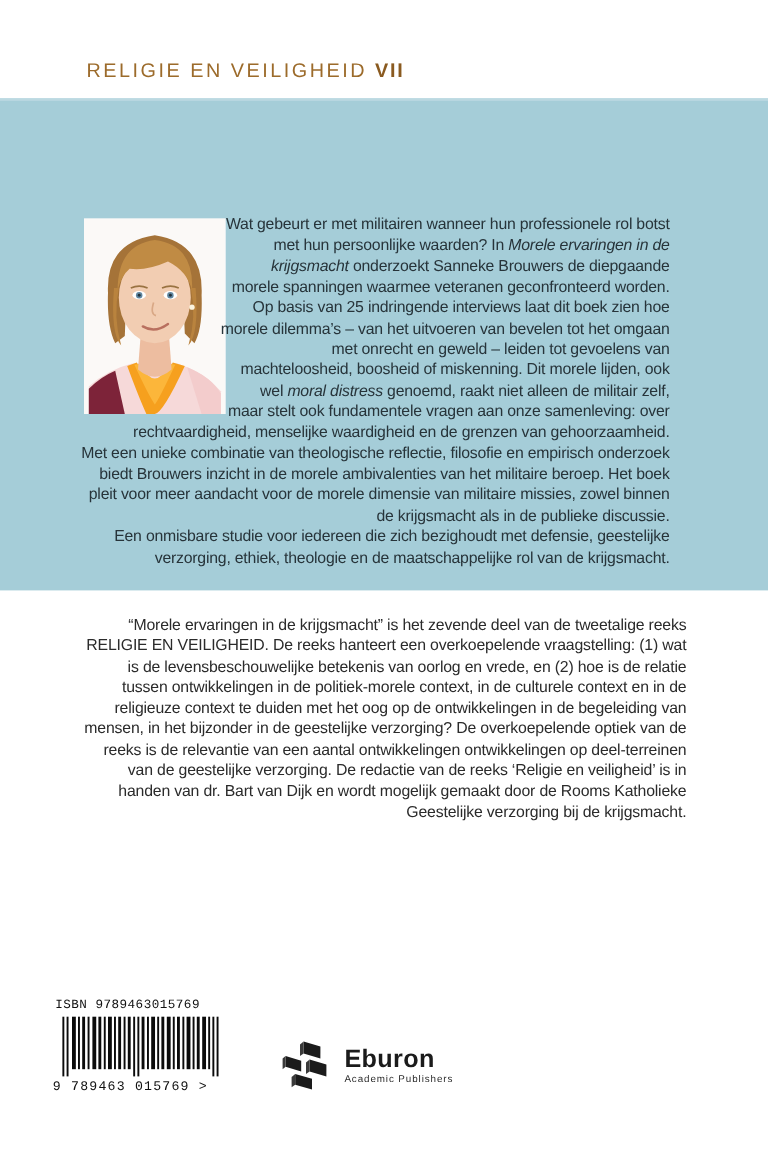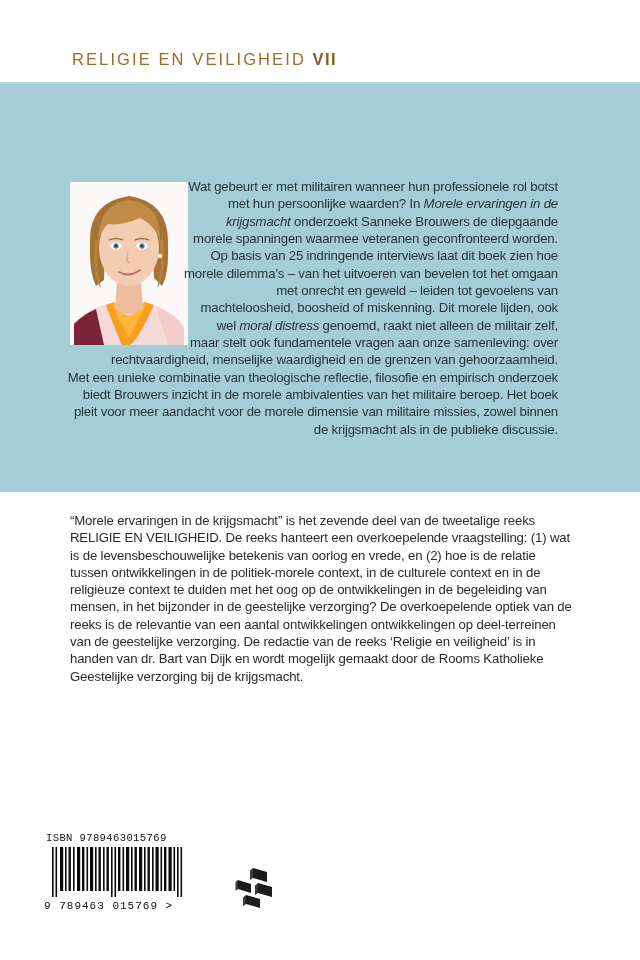--- a/index.html
+++ b/index.html
@@ -95,21 +95,21 @@
   .series-blurb {
     position: absolute;
     left: 70px;
     top: 512px;
     width: 502px;
     color: #2b2b2b;
     font-size: 13.2px;
     line-height: 17.3px;
     letter-spacing: -0.15px;
   }
-  .series-blurb p { margin: 0; }
+  .series-blurb p { margin: 0; text-align: right; }
 
   
   .isbn-block {
     position: absolute;
     left: 44px;
     top: 832px;
     width: 160px;
   }
   .isbn-text {
     font-family: "Liberation Mono", monospace;
@@ -203,20 +203,21 @@
 
         <circle cx="90" cy="74" r="2.2" fill="#fbf3de"></circle>
       </svg>
     </div>
 
     <div class="blurb">
       <div class="float-gap"></div>
       <p><span>Wat gebeurt er met militairen wanneer hun professionele rol botst met hun persoonlijke waarden? In </span><i>Morele ervaringen in de krijgsmacht</i><span> onderzoekt Sanneke Brouwers de diepgaande morele spanningen waarmee veteranen geconfronteerd worden.</span></p>
       <p><span>Op basis van 25 indringende interviews laat dit boek zien hoe morele dilemma’s – van het uitvoeren van bevelen tot het omgaan met onrecht en geweld – leiden tot gevoelens van machteloosheid, boosheid of miskenning. Dit morele lijden, ook wel </span><i>moral distress</i><span> genoemd, raakt niet alleen de militair zelf, maar stelt ook fundamentele vragen aan onze samenleving: over rechtvaardigheid, menselijke waardigheid en de grenzen van gehoorzaamheid.</span></p>
       <p>Met een unieke combinatie van theologische reflectie, filosofie en empirisch onderzoek biedt Brouwers inzicht in de morele ambivalenties van het militaire beroep. Het boek pleit voor meer aandacht voor de morele dimensie van militaire missies, zowel binnen de krijgsmacht als in de publieke discussie.</p>
+      <p>Een onmisbare studie voor iedereen die zich bezighoudt met defensie, geestelijke verzorging, ethiek, theologie en de maatschappelijke rol van de krijgsmacht.</p>
     </div>
   </div>
 
   <div class="series-blurb">
     <p>“Morele ervaringen in de krijgsmacht” is het zevende deel van de tweetalige reeks RELIGIE EN VEILIGHEID. De reeks hanteert een overkoepelende vraagstelling: (1) wat is de levensbeschouwelijke betekenis van oorlog en vrede, en (2) hoe is de relatie tussen ontwikkelingen in de politiek-morele context, in de culturele context en in de religieuze context te duiden met het oog op de ontwikkelingen in de begeleiding van mensen, in het bijzonder in de geestelijke verzorging? De overkoepelende optiek van de reeks is de relevantie van een aantal ontwikkelingen ontwikkelingen op deel-terreinen van de geestelijke verzorging. De redactie van de reeks ‘Religie en veiligheid’ is in handen van dr. Bart van Dijk en wordt mogelijk gemaakt door de Rooms Katholieke Geestelijke verzorging bij de krijgsmacht.</p>
   </div>
 
   <div class="isbn-block">
     <div class="isbn-text">ISBN 9789463015769</div>
     <svg class="barcode" width="152" height="52" viewBox="0 0 152 52" xmlns="http://www.w3.org/2000/svg" aria-hidden="true">
@@ -265,15 +266,19 @@
         <path d="M19 2 L33 6 L33 16 L19 12 Z"></path>
         <path d="M19 2 L16 4.5 L16 14 L19 12 Z" fill="#3a3a3a"></path>
         <path d="M4 14 L17 18 L17 27 L4 23 Z"></path>
         <path d="M4 14 L1.5 16 L1.5 25 L4 23 Z" fill="#3a3a3a"></path>
         <path d="M24 17 L38 21 L38 31 L24 27 Z"></path>
         <path d="M24 17 L21 19.5 L21 29 L24 27 Z" fill="#3a3a3a"></path>
         <path d="M12 29 L26 33 L26 42 L12 38 Z"></path>
         <path d="M12 29 L9 31.5 L9 40 L12 38 Z" fill="#3a3a3a"></path>
       </g>
     </svg>
+    <div class="pub-words">
+      <div class="pub-name">Eburon</div>
+      <div class="pub-tag">Academic Publishers</div>
+    </div>
   </div>
 
 </div>
 
 </body></html>

